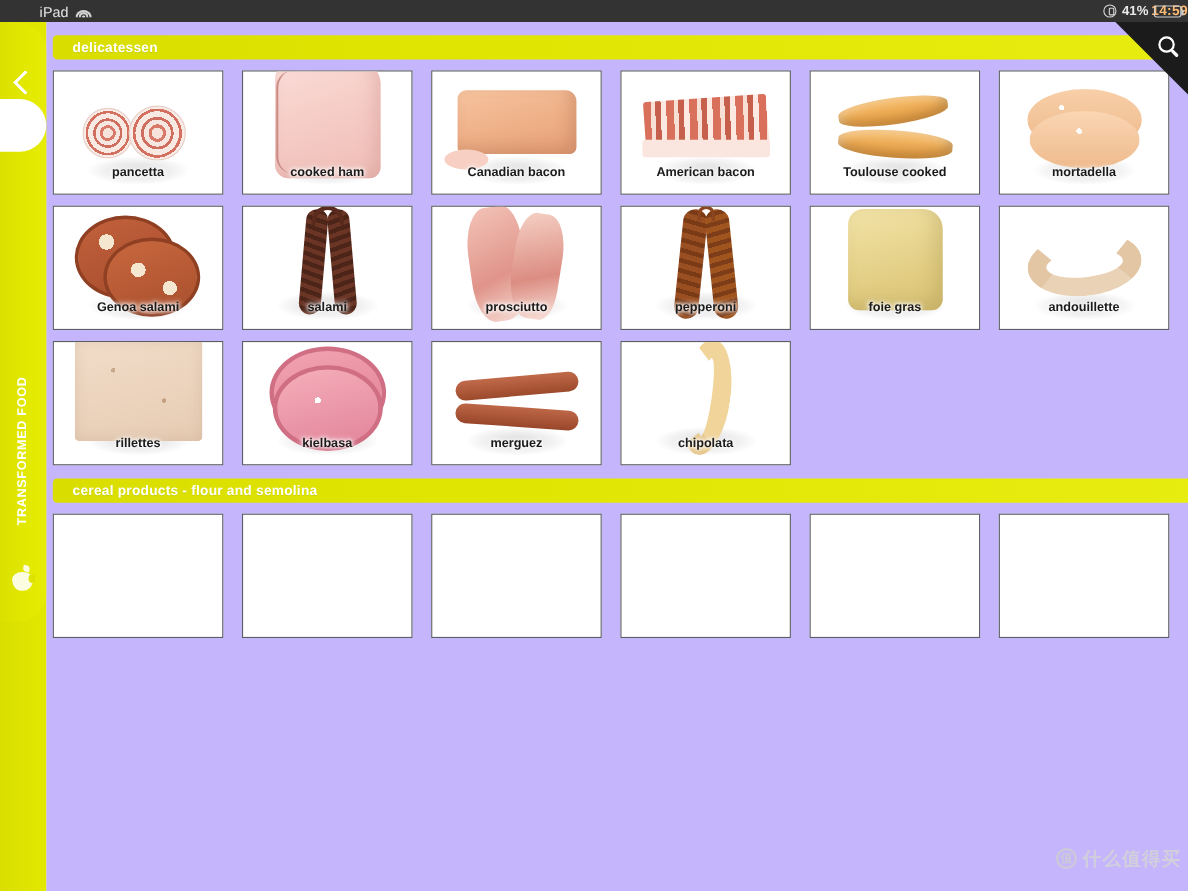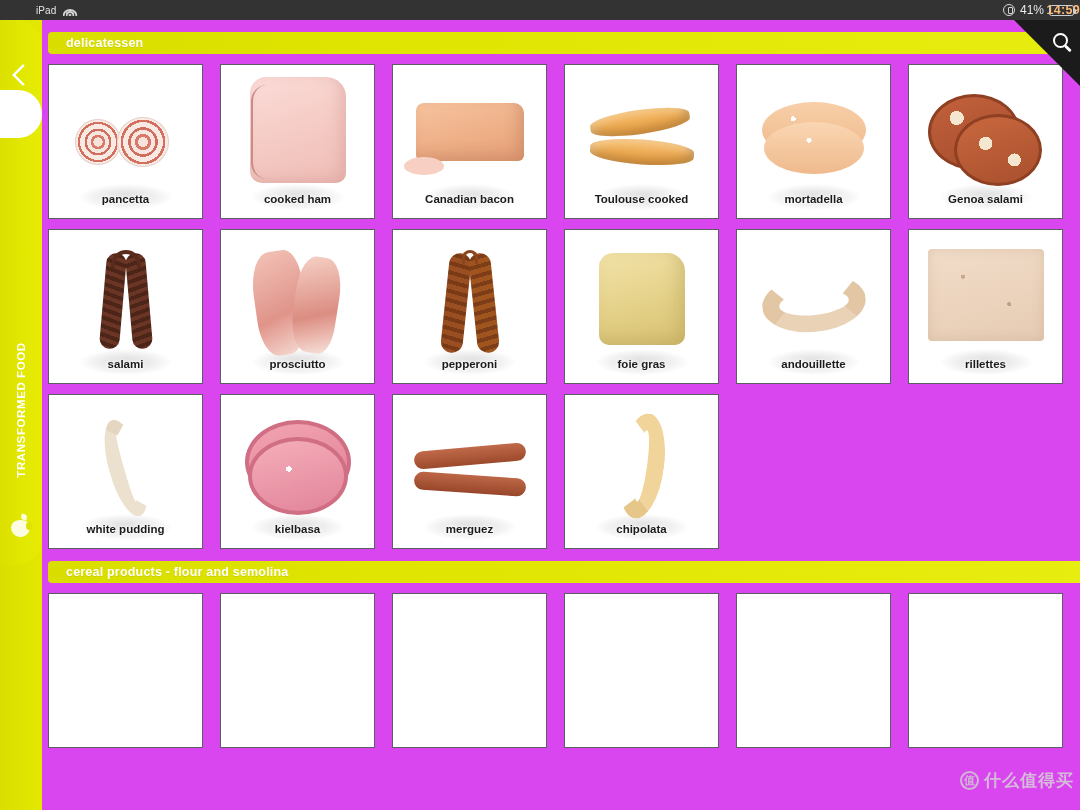--- a/index.html
+++ b/index.html
@@ -14,21 +14,21 @@
   .statusbar {
     position: absolute; top: 0; left: 0;
     width: 1080px; height: 20px;
     background: #333333;
     color: #e8e8e8;
     font-size: 12px;
     display: flex; align-items: center;
     z-index: 60;
   }
   .sb-left { display: flex; align-items: center; gap: 6px; padding-left: 6px; }
-  .sb-device { font-size: 10px; color: #e6e6e6; letter-spacing: .1px; padding-left: 30px; }
+  .sb-device { font-size: 13px; color: #e6e6e6; letter-spacing: .1px; padding-left: 30px; }
   .wifi-icon { display:inline-block; width: 15px; height: 11px; position: relative; }
   .wifi-icon i {
     position:absolute; left:50%; bottom:0; transform: translateX(-50%);
     border: 2px solid #dcdcdc; border-bottom: none;
     border-radius: 50% 50% 0 0 / 100% 100% 0 0;
     background: transparent;
   }
   .wifi-icon i:nth-child(1){ width: 15px; height: 7px; opacity:.95;}
   .wifi-icon i:nth-child(2){ width: 9px; height: 4.5px; opacity:.95;}
   .wifi-icon i:nth-child(3){ width: 3px; height: 2px; border-radius:50%; border:none; background:#dcdcdc;}
@@ -41,21 +41,21 @@
     padding-right: 6px; position: relative; z-index: 2;
   }
   .lock-rotate {
     width: 12px; height: 12px; border-radius: 50%;
     border: 1.4px solid #d6d6d6; position: relative;
   }
   .lock-rotate::after{
     content:""; position:absolute; left:4.2px; top:2.2px;
     width:3px; height:5px; border:1.3px solid #d6d6d6; border-radius:1px;
   }
-  .bat-pct { font-size: 12px; color:#eaeaea; }
+  .bat-pct { font-size: 12px; color:#eaeaea;font-weight:bold; }
   .battery {
     width: 25px; height: 11px; border: 1.4px solid #cfcfcf; border-radius: 2.5px;
     position: relative; padding: 1.3px;
   }
   .battery::after{
     content:""; position:absolute; right:-3.4px; top:3px;
     width:2px; height:5px; background:#cfcfcf; border-radius: 0 1px 1px 0;
   }
   .battery .fill { height:100%; background:#f2f2f2; border-radius:1px; }
 
@@ -122,21 +122,21 @@
   .apple-logo .leaf{
     position:absolute; left:10px; top:-1px; width:6px; height:6px;
     background:#fbfce0; border-radius: 0 60% 0 60%;
     transform: rotate(12deg);
   }
 
   
   .content {
     position:absolute; left:42px; top:20px;
     width:1038px; height:790px;
-    background:#d946ef; overflow:hidden;
+    background:#c4b5fd; overflow:hidden;
   }
 
   .section-header {
     position:relative;
     height: 22px;
     margin: 12px 0 0 6px;
     background: linear-gradient(to right,#d9de00 0%, #dfe400 30%, #e8ed10 100%);
     border-radius: 4px 0 0 4px;
     display:flex; align-items:center;
   }
@@ -147,21 +147,21 @@
     text-shadow: 0 1px 0 rgba(0,0,0,.08);
   }
 
   .grid {
     display: grid;
     grid-template-columns: repeat(6, 155px);
     gap: 10px 17px;
     padding: 10px 0 0 6px;
   }
   .card {
-    width: 155px; height: 155px;
+    width: 155px; height: 113px;
     border: 1.4px solid #5a5f63;
     background:#ffffff;
     position: relative;
     overflow: hidden;
     cursor: pointer;
   }
   .card .art {
     position:absolute; left:0; top:0; width:100%; height:100%;
   }
   .card .label {
@@ -311,20 +311,28 @@
           <div class="art">
             <div class="shadow-ellipse"></div>
             <div class="cx" style="width:108px;height:58px;margin-top:-10px;background:linear-gradient(165deg,#f6c49f 0%,#efb189 50%,#e7a078 100%);border-radius:8px 10px 6px 6px;box-shadow:inset -6px -6px 14px rgba(160,100,70,.3);"></div>
             <div class="cx" style="width:40px;height:18px;margin-left:-46px;margin-top:24px;background:#f7cfc3;border-radius:50%;"></div>
           </div>
           <div class="label">Canadian bacon</div>
         </div>
         <div class="card">
           <div class="art">
             <div class="shadow-ellipse"></div>
+            <div class="cx bacon-strip" style="width:112px;height:48px;margin-top:-8px;transform:translate(-50%,-50%) rotate(-4deg);"></div>
+            <div class="cx" style="width:116px;height:16px;margin-top:14px;background:#fae6de;border-radius:3px;"></div>
+          </div>
+          <div class="label">American bacon</div>
+        </div>
+        <div class="card">
+          <div class="art">
+            <div class="shadow-ellipse"></div>
             <div class="cx sausage" style="width:100px;height:24px;margin-top:-20px;margin-left:-2px;background:linear-gradient(180deg,#f6bd6b,#e79c3f);transform:translate(-50%,-50%) rotate(-8deg);"></div>
             <div class="cx sausage" style="width:104px;height:25px;margin-top:10px;background:linear-gradient(180deg,#f7c173,#e59a3c);transform:translate(-50%,-50%) rotate(4deg);"></div>
           </div>
           <div class="label">Toulouse cooked</div>
         </div>
         <div class="card">
           <div class="art">
             <div class="shadow-ellipse"></div>
             <div class="cx" style="width:104px;height:56px;margin-top:-12px;border-radius:50%;background:radial-gradient(circle at 30% 30%, #fff 0 3%, transparent 3%),radial-gradient(circle at 62% 55%,#fff 0 4%,transparent 4%),linear-gradient(180deg,#f8cfa8,#eeb98a);"></div>
             <div class="cx" style="width:100px;height:52px;margin-top:6px;border-radius:50%;background:radial-gradient(circle at 45% 35%,#fff 0 4%,transparent 4%),linear-gradient(180deg,#fad6b3,#efba8c);"></div>
@@ -378,27 +386,20 @@
             <div class="cx" style="width:104px;height:58px;margin-top:-4px;border:17px solid #e9d2b6;border-radius:50%;border-top-color:transparent;border-left-color:#e3c7a5;border-right-color:#e3c7a5;transform:translate(-50%,-50%) rotate(-6deg);"></div>
           </div>
           <div class="label">andouillette</div>
         </div>
         <div class="card">
           <div class="art">
             <div class="shadow-ellipse"></div>
             <div class="cx" style="width:116px;height:92px;margin-top:-12px;background:radial-gradient(circle at 30% 30%,#cba98d 0 2%,transparent 2%),radial-gradient(circle at 70% 60%,#c49f80 0 2%,transparent 2%),linear-gradient(165deg,#f2ddc9,#e6cbb3);border-radius:4px;box-shadow:inset 0 0 12px rgba(170,140,110,.25);"></div>
           </div>
           <div class="label">rillettes</div>
-        </div>
-        <div class="card">
-          <div class="art">
-            <div class="shadow-ellipse"></div>
-            <div class="cx" style="width:34px;height:100px;margin-top:-4px;border:15px solid #ece0ce;border-radius:50%;border-right-color:transparent;border-top-color:#e4d6c0;transform:translate(-50%,-50%) rotate(-16deg);"></div>
-          </div>
-          <div class="label">white pudding</div>
         </div>
         <div class="card">
           <div class="art">
             <div class="shadow-ellipse"></div>
             <div class="cx" style="width:106px;height:84px;margin-top:-10px;border-radius:50%;background:radial-gradient(circle at 30% 30%,#fff 0 3%,transparent 3%),radial-gradient(circle at 60% 55%,#fff 0 4%,transparent 4%),linear-gradient(165deg,#f2a4b2,#e07d92);border:4px solid #d06e84;"></div>
             <div class="cx" style="width:100px;height:78px;margin-top:4px;border-radius:50%;background:radial-gradient(circle at 40% 40%,#fff 0 4%,transparent 4%),linear-gradient(165deg,#f5aeba,#e2849a);border:4px solid #d06e84;"></div>
           </div>
           <div class="label">kielbasa</div>
         </div>
         <div class="card">

